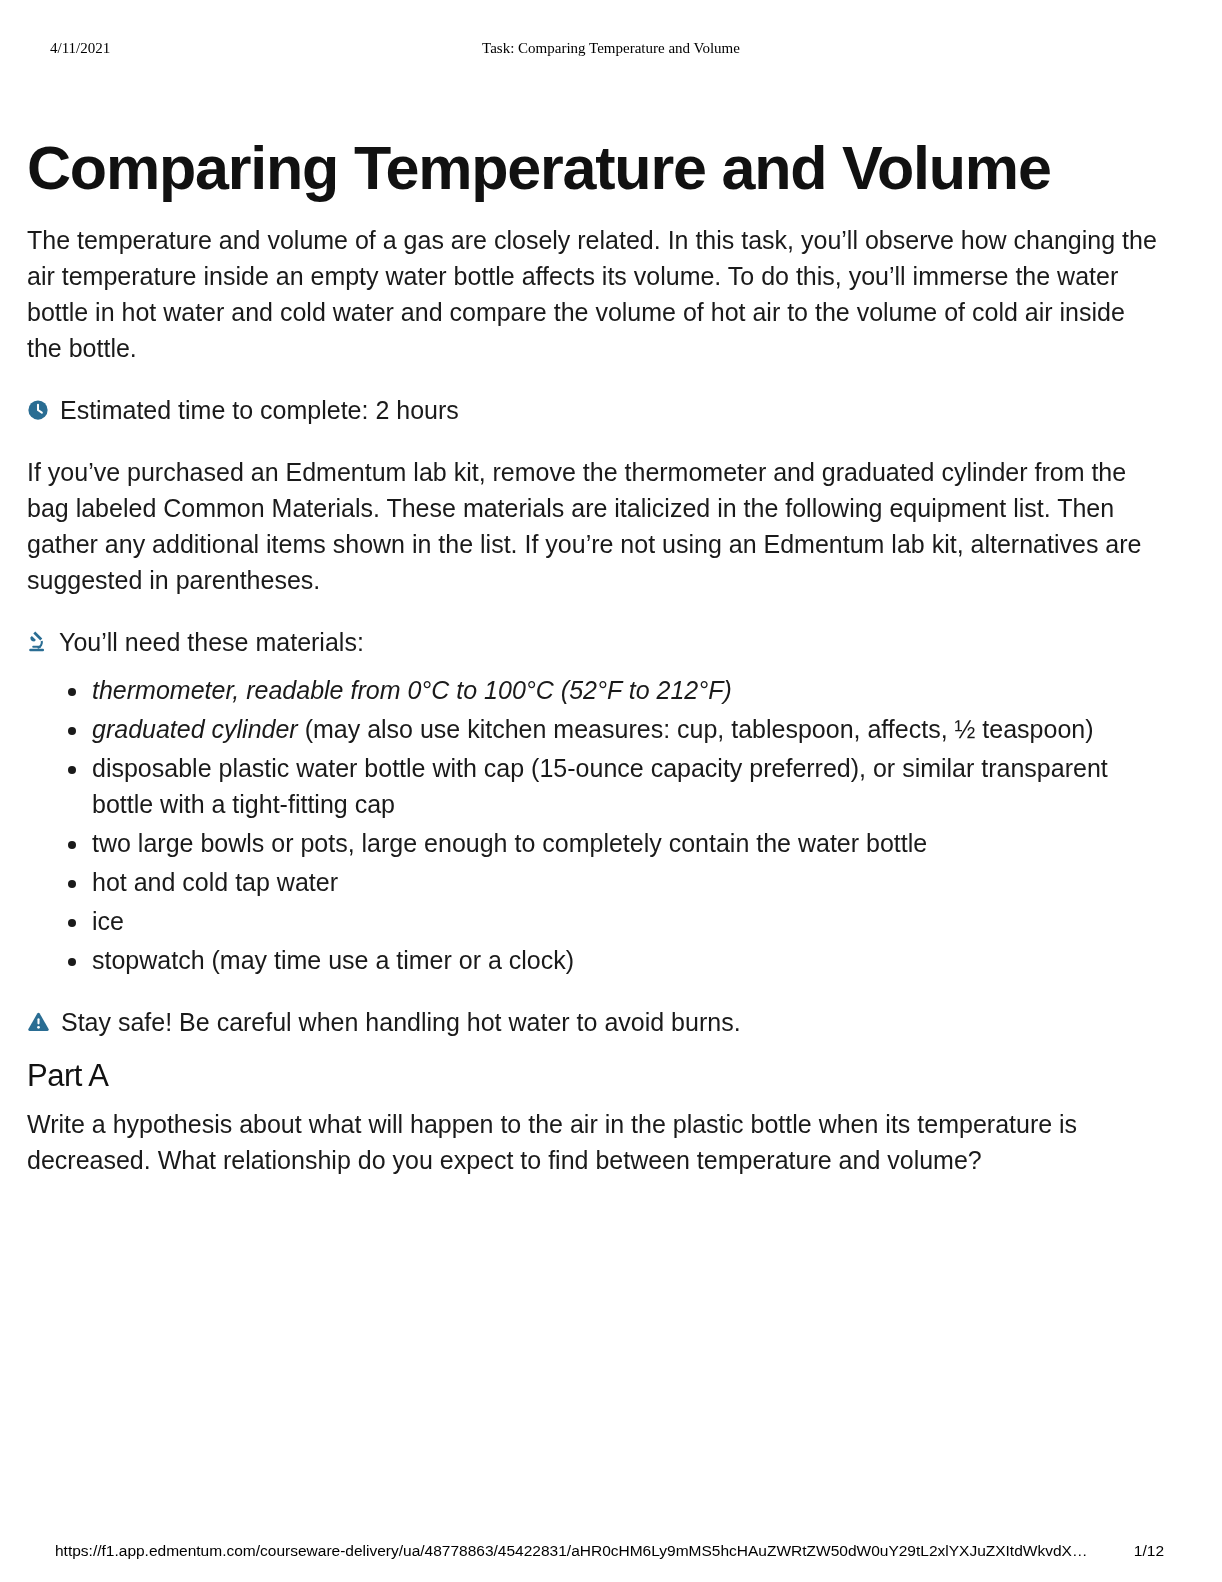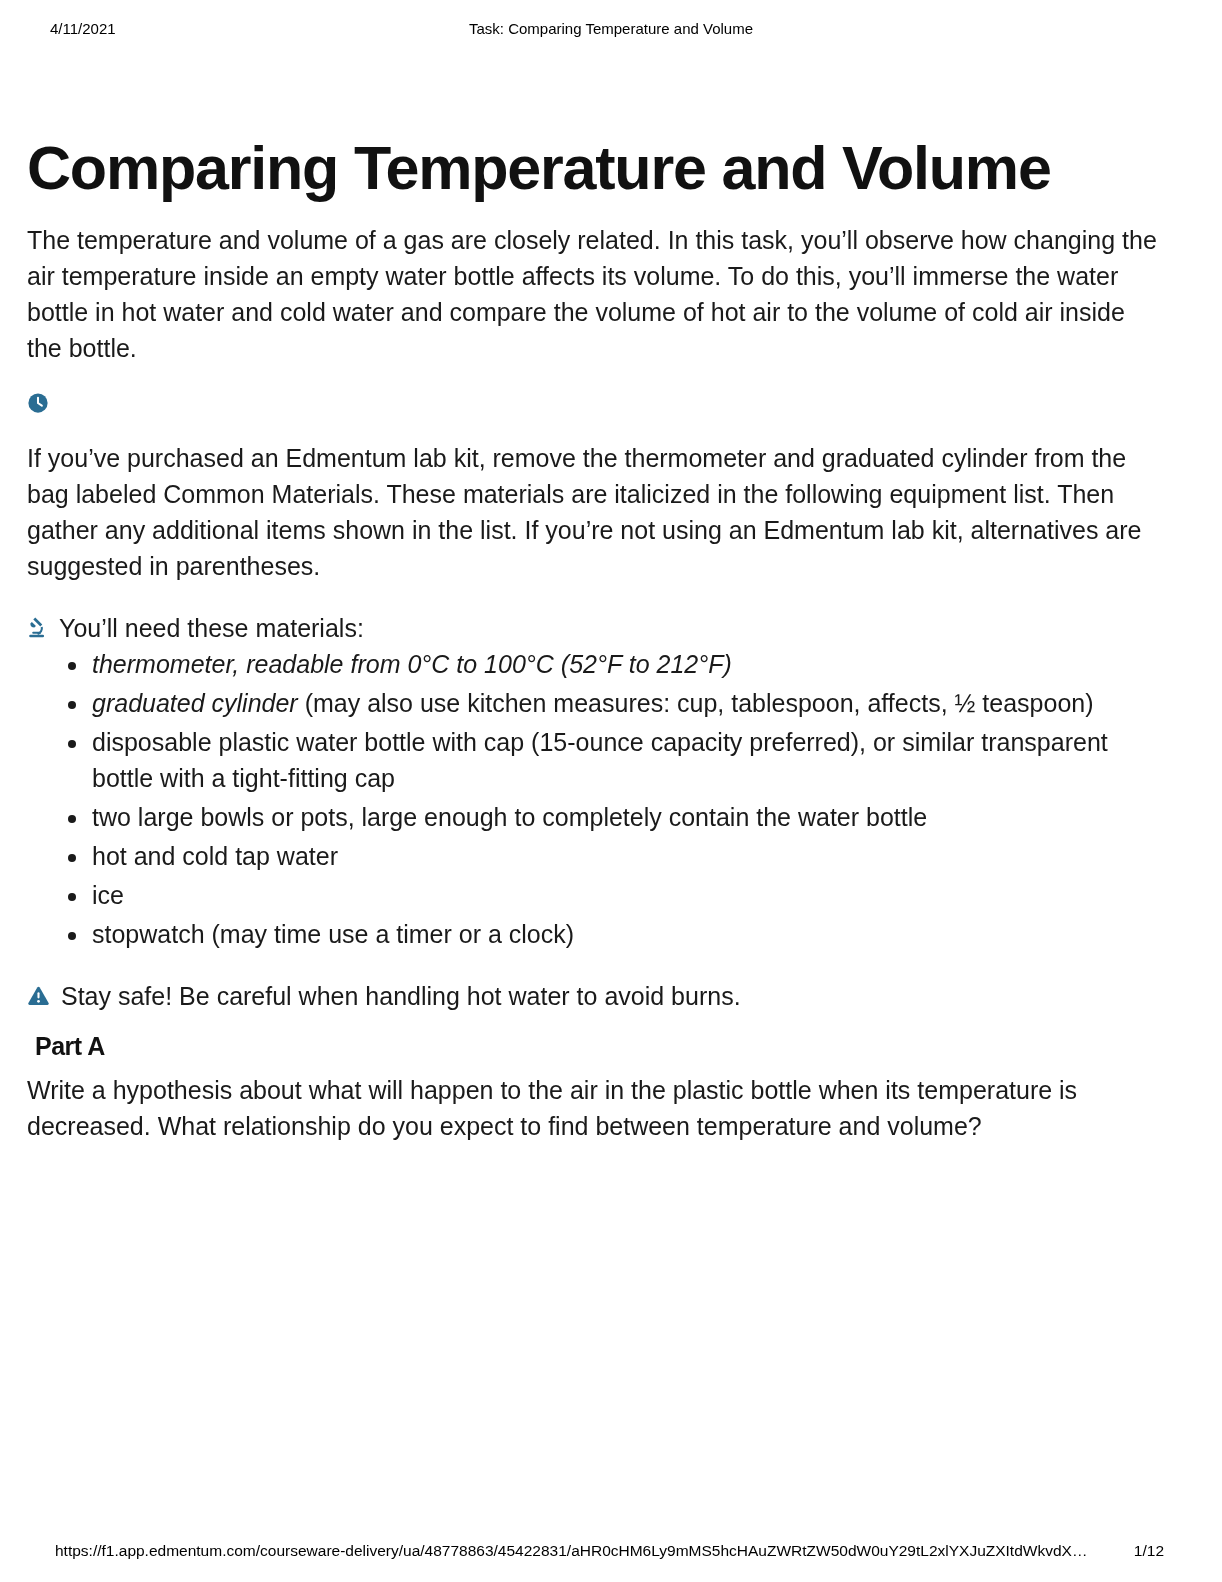--- a/index.html
+++ b/index.html
@@ -8,22 +8,22 @@
     width: 1222px; height: 1582px;
     background: #ffffff;
     font-family: "Liberation Sans", "DejaVu Sans", sans-serif;
     color: #1a1a1a;
     position: relative;
     overflow: hidden;
   }
 
   
   .print-header {
-    position: absolute; top: 20px; left: 50px; right: 50px;
-    font-size: 15px; color: #000;
+    position: absolute; top: 40px; left: 50px; right: 50px;
+    font-size: 15px; color: #000; font-family: Liberation Serif, serif;
   }
   .print-header .header-title {
     position: absolute; left: 0; right: 0; top: 0;
     text-align: center;
   }
 
   
   .print-footer {
     position: absolute; bottom: 22px; left: 55px; right: 58px;
     font-size: 15.5px; color: #000;
@@ -42,30 +42,30 @@
   h1.doc-title {
     font-size: 61px; font-weight: 700; letter-spacing: -1.2px;
     margin: 25px 0 9px 0; color: #111;
   }
   p { margin: 0 0 24px 0; }
   .icon-line {
     display: flex; align-items: center; gap: 11px;
     margin: 26px 0 26px 0;
   }
   .icon-line .icon { flex: 0 0 auto; display: inline-flex; }
-  .materials-line { margin-bottom: 0; }
+  .materials-line { margin-bottom: 12px; }
   ul.materials-list {
     margin: 0 0 26px 0; padding: 0 0 0 63px;
   }
   ul.materials-list li { margin: 0 0 3px 0; padding-left: 2px; }
   ul.materials-list li .it { font-style: italic; }
   .safety-line { margin: 26px 0 4px 0; }
   h2.part-heading {
-    font-size: 25px; font-weight: 700; letter-spacing: -0.5px;
-    margin: 14px 0 8px 8px; color: #111;
+    font-size: 31px; font-weight: 400; letter-spacing: -0.5px;
+    margin: 14px 0 8px 0; color: #111;
   }
 </style>
 </head>
 <body>
 
 <div class="print-header">
   <span class="header-date">4/11/2021</span>
   <span class="header-title">Task: Comparing Temperature and Volume</span>
 </div>
 
@@ -76,20 +76,21 @@
 
   <p>The temperature and volume of a gas are closely related. In this task, you’ll observe how changing the air temperature inside an empty water bottle affects its volume. To do this, you’ll immerse the water bottle in hot water and cold water and compare the volume of hot air to the volume of cold air inside the bottle.</p>
 
   <div class="icon-line">
     <span class="icon">
       <svg width="22" height="22" viewBox="0 0 24 24" aria-hidden="true">
         <circle cx="12" cy="12" r="10.5" fill="#2a6d93"></circle>
         <path d="M12 6.2 V12 l4.2 2.8" stroke="#ffffff" stroke-width="2.2" fill="none" stroke-linecap="round"></path>
       </svg>
     </span>
+    <span>Estimated time to complete: 2 hours</span>
   </div>
 
   <p>If you’ve purchased an Edmentum lab kit, remove the thermometer and graduated cylinder from the bag labeled Common Materials. These materials are italicized in the following equipment list. Then gather any additional items shown in the list. If you’re not using an Edmentum lab kit, alternatives are suggested in parentheses.</p>
 
   <div class="icon-line materials-line">
     <span class="icon">
       <svg width="21" height="23" viewBox="0 0 24 24" aria-hidden="true">
         <g fill="#2a6d93">
           <rect x="2.5" y="20.2" width="17" height="2.8" rx="1.4"></rect>
           <rect x="6" y="16.8" width="10" height="2.2" rx="1"></rect>

